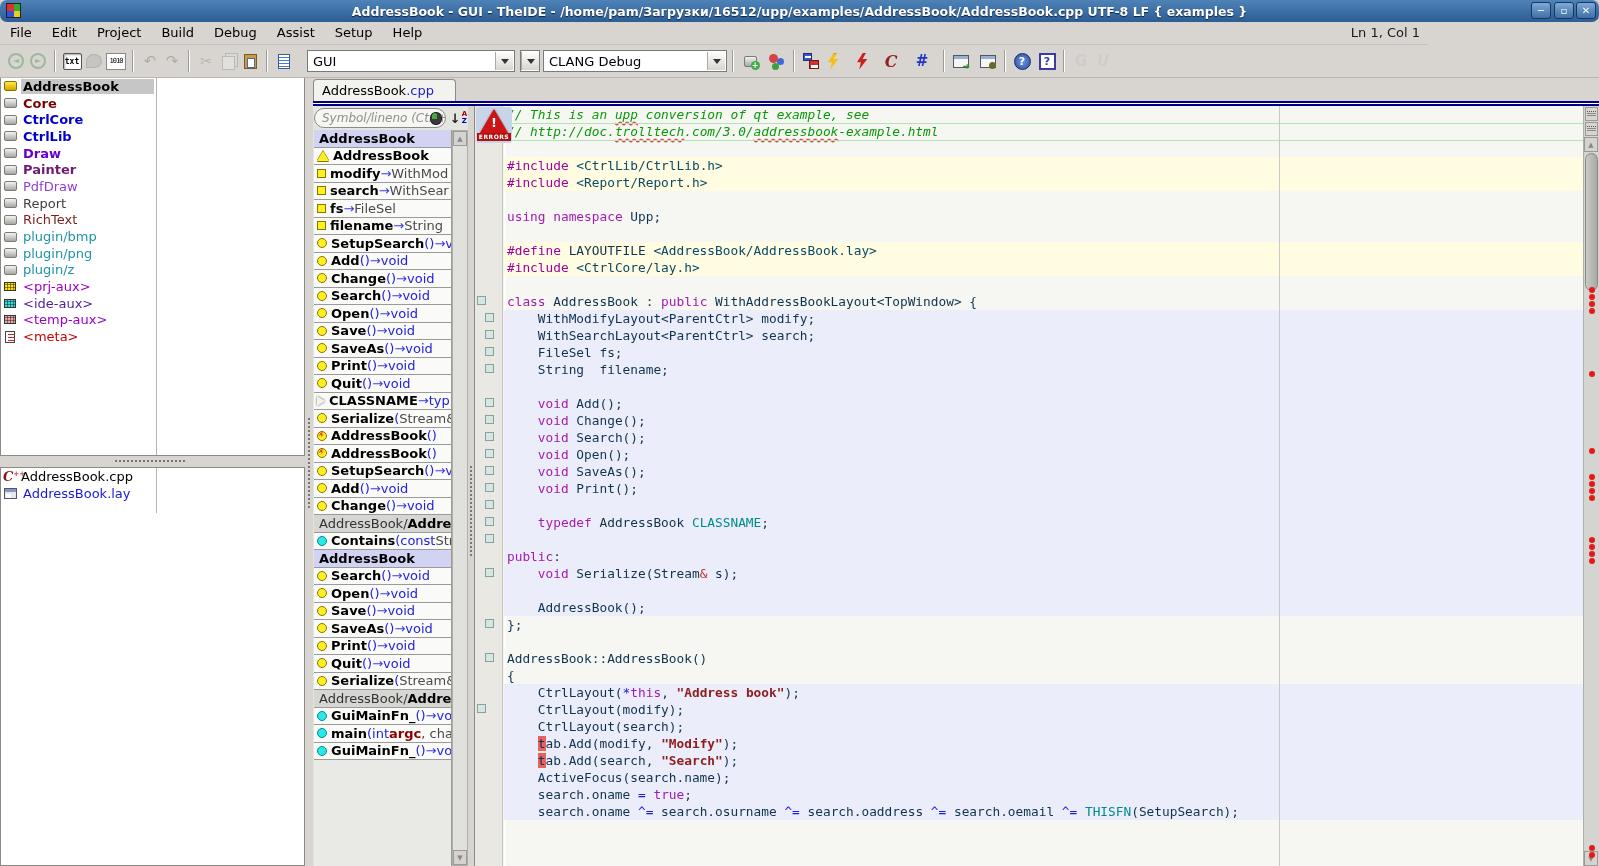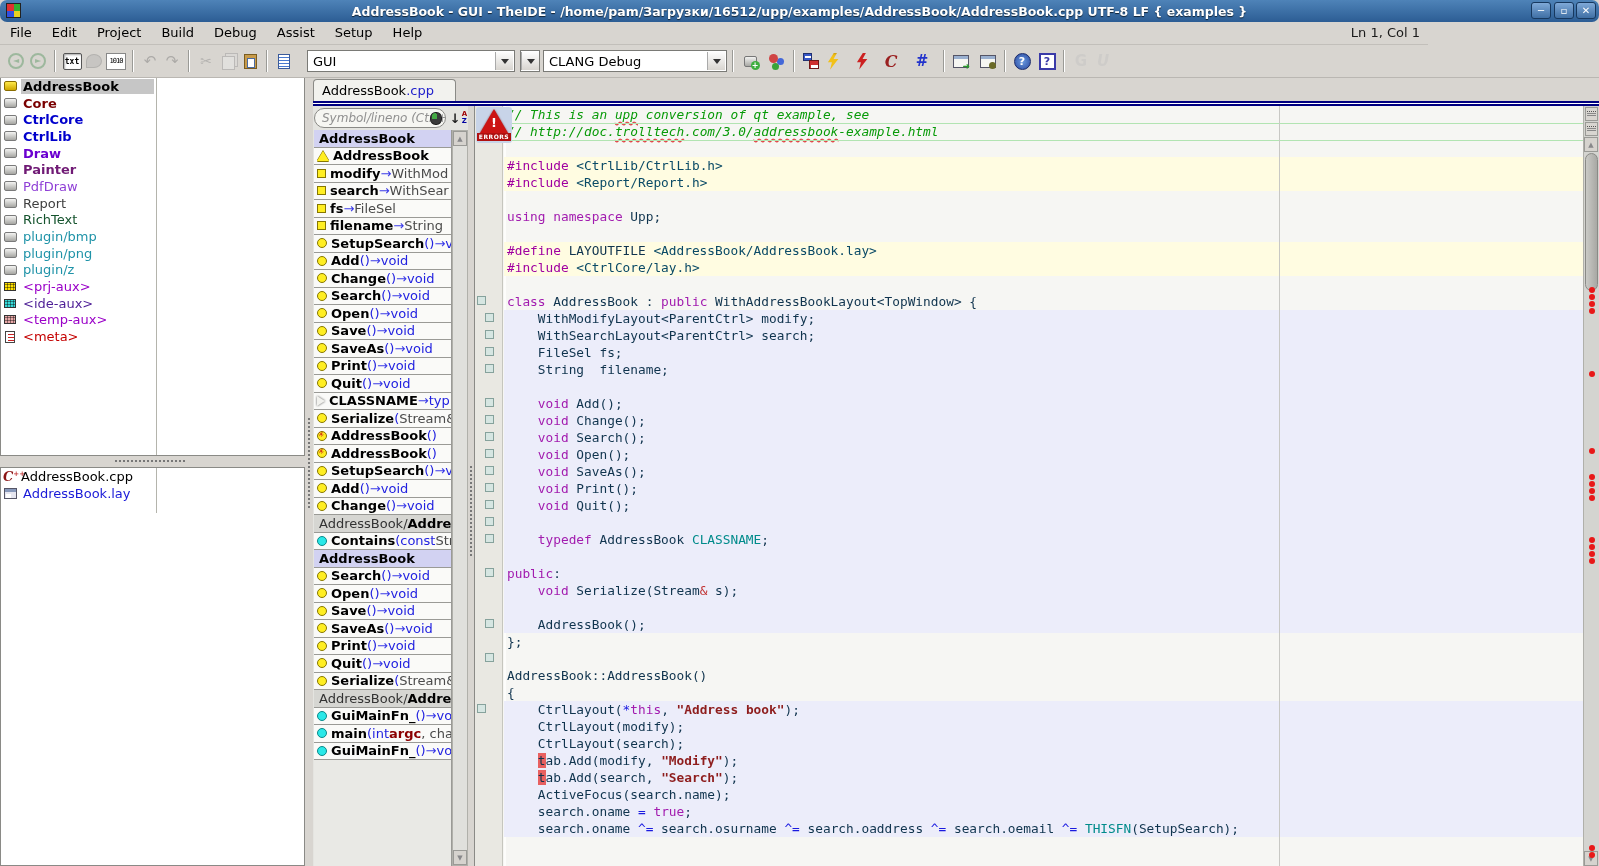--- a/index.html
+++ b/index.html
@@ -343,21 +343,21 @@
       <div class="pkg-row">
         <span class="ic-pkg"></span>
         <span class="rowlab" style="color: rgb(143, 63, 214);">PdfDraw</span>
       </div>
       <div class="pkg-row">
         <span class="ic-pkg"></span>
         <span class="rowlab" style="color: rgb(63, 63, 63);">Report</span>
       </div>
       <div class="pkg-row">
         <span class="ic-pkg"></span>
-        <span class="rowlab" style="color: #14532d;">RichText</span>
+        <span class="rowlab" style="color: #7f1d1d;">RichText</span>
       </div>
       <div class="pkg-row">
         <span class="ic-pkg"></span>
         <span class="rowlab" style="color: rgb(31, 147, 168);">plugin/bmp</span>
       </div>
       <div class="pkg-row">
         <span class="ic-pkg"></span>
         <span class="rowlab" style="color: rgb(31, 147, 168);">plugin/png</span>
       </div>
       <div class="pkg-row">
@@ -694,21 +694,20 @@
         <div class="code-line bg-body"><span class="pl">    WithSearchLayout&lt;ParentCtrl&gt; search;</span></div>
         <div class="code-line bg-body"><span class="pl">    FileSel fs;</span></div>
         <div class="code-line bg-body"><span class="pl">    String  filename;</span></div>
         <div class="code-line bg-body"></div>
         <div class="code-line bg-body"><span class="pl">    </span><span class="kw">void</span><span class="pl"> Add();</span></div>
         <div class="code-line bg-body"><span class="pl">    </span><span class="kw">void</span><span class="pl"> Change();</span></div>
         <div class="code-line bg-body"><span class="pl">    </span><span class="kw">void</span><span class="pl"> Search();</span></div>
         <div class="code-line bg-body"><span class="pl">    </span><span class="kw">void</span><span class="pl"> Open();</span></div>
         <div class="code-line bg-body"><span class="pl">    </span><span class="kw">void</span><span class="pl"> SaveAs();</span></div>
         <div class="code-line bg-body"><span class="pl">    </span><span class="kw">void</span><span class="pl"> Print();</span></div>
-        <div class="code-line bg-body"><span class="pl">    </span><span class="kw">void</span><span class="pl"> Quit();</span></div>
         <div class="code-line bg-body"></div>
         <div class="code-line bg-body"><span class="pl">    </span><span class="kw">typedef</span><span class="pl"> AddressBook </span><span class="typ">CLASSNAME</span><span class="pl">;</span></div>
         <div class="code-line bg-body"></div>
         <div class="code-line bg-body"><span class="kw">public</span><span class="pl">:</span></div>
         <div class="code-line bg-body"><span class="pl">    </span><span class="kw">void</span><span class="pl"> Serialize(Stream</span><span class="amp">&amp;</span><span class="pl"> s);</span></div>
         <div class="code-line bg-body"></div>
         <div class="code-line bg-body"><span class="pl">    AddressBook();</span></div>
         <div class="code-line"><span class="pl">};</span></div>
         <div class="code-line"></div>
         <div class="code-line"><span class="pl">AddressBook::AddressBook()</span></div>

